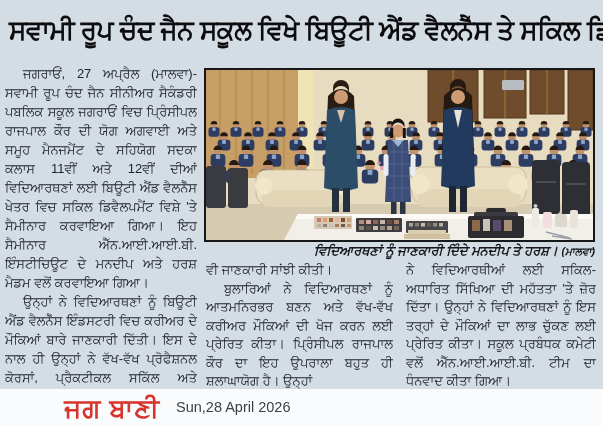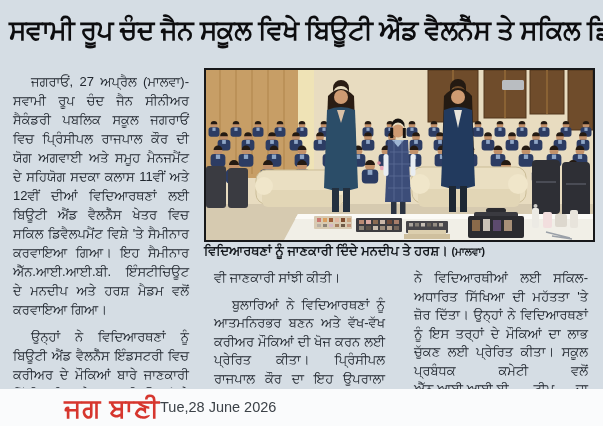--- a/index.html
+++ b/index.html
@@ -4,34 +4,34 @@
 <style>
   html,body{margin:0;padding:0;background:#eef1f4}
   .page{position:relative;width:603px;height:426px;overflow:hidden;
         background:var(--page-bg,#d5dde4);
         font-family:"Liberation Sans",sans-serif;color:var(--text-dark,#20262e)}
   .headline{position:absolute;left:0;top:4px;width:603px;margin:0;
         font-size:27px;line-height:52px;font-weight:800;color:#0d0d0f;
         text-align:center;white-space:nowrap;letter-spacing:-.5px;
         transform:scaleX(.97);transform-origin:50% 0}
   .col{position:absolute;font-size:13px;line-height:19px;text-align:justify;overflow:hidden}
-  .col p{margin:8px}
+  .col p{margin:0}
   .indent{text-indent:18px}
   .col1{left:5px;top:64px;width:192px;height:324px}
   .col2{left:206px;top:261px;width:187px;height:128px;line-height:18.5px}
   .col3{left:406px;top:261px;width:190px;height:128px;line-height:18.5px}
   .photo{position:absolute;left:204px;top:68px;width:387px;height:170px;margin:0;
         border:2px solid #17181a;background:#e8dcc0;overflow:hidden}
   .photo svg{display:block}
-  .caption{position:absolute;left:204px;top:243px;width:391px;text-align:left;
-        font-size:13px;font-weight:700;color:#14181d;white-space:nowrap}
+  .caption{position:absolute;left:204px;top:243px;width:391px;text-align:right;
+        font-size:13px;font-weight:700;font-style:italic;color:#14181d;white-space:nowrap}
   .caption .credit{font-size:10.5px;font-weight:600}
   .footer{position:absolute;left:0;top:389px;width:603px;height:37px;
         background:var(--footer-bg,#fafbfc);display:flex;align-items:center;
-        box-sizing:border-box;padding-left:10px;}
+        box-sizing:border-box;padding-left:10px;gap:16px}
   .logo{width:150px;text-align:right;line-height:1;flex:none}
   .logo-main{font-size:26px;font-weight:900;color:var(--logo-red,#d6362e);letter-spacing:1px}
   .logo-sub{font-size:14px;font-weight:800;color:var(--logo-red,#d6362e);margin-top:-1px}
   .meta{font-size:14.5px;color:#3c4248;line-height:17.5px}
 </style>
 </head>
 <body>
 
 <div class="page">
 
@@ -257,17 +257,17 @@
   <div class="col col2">
     <p>ਵੀ ਜਾਣਕਾਰੀ ਸਾਂਝੀ ਕੀਤੀ।</p>
     <p class="indent">ਬੁਲਾਰਿਆਂ ਨੇ ਵਿਦਿਆਰਥਣਾਂ ਨੂੰ ਆਤਮਨਿਰਭਰ ਬਣਨ ਅਤੇ ਵੱਖ-ਵੱਖ ਕਰੀਅਰ ਮੌਕਿਆਂ ਦੀ ਖੋਜ ਕਰਨ ਲਈ ਪ੍ਰੇਰਿਤ ਕੀਤਾ। ਪ੍ਰਿੰਸੀਪਲ ਰਾਜਪਾਲ ਕੌਰ ਦਾ ਇਹ ਉਪਰਾਲਾ ਬਹੁਤ ਹੀ ਸ਼ਲਾਘਾਯੋਗ ਹੈ। ਉਨ੍ਹਾਂ</p>
   </div>
 
   <div class="footer">
     <div class="logo">
       <div class="logo-main">ਜਗ ਬਾਣੀ</div>
     </div>
     <div class="meta">
-      <div>Tue,28 June 2026</div>
+      <div>Sun,28 April 2026</div>
     </div>
   </div>
 
 </div>
 
 </body></html>

